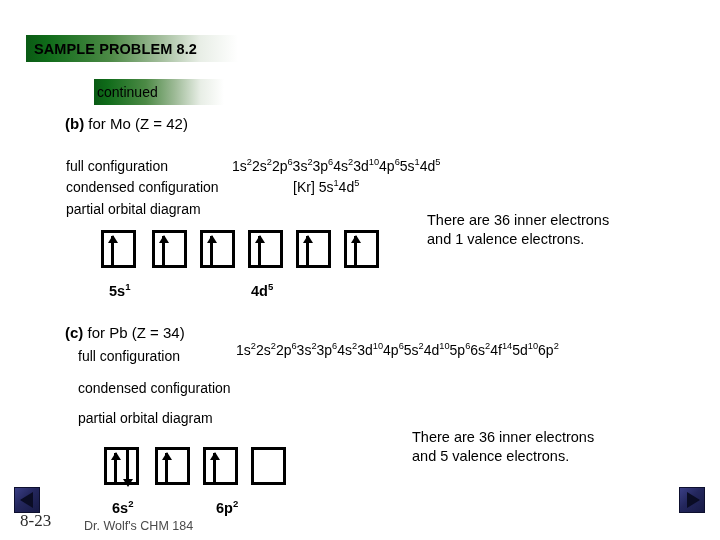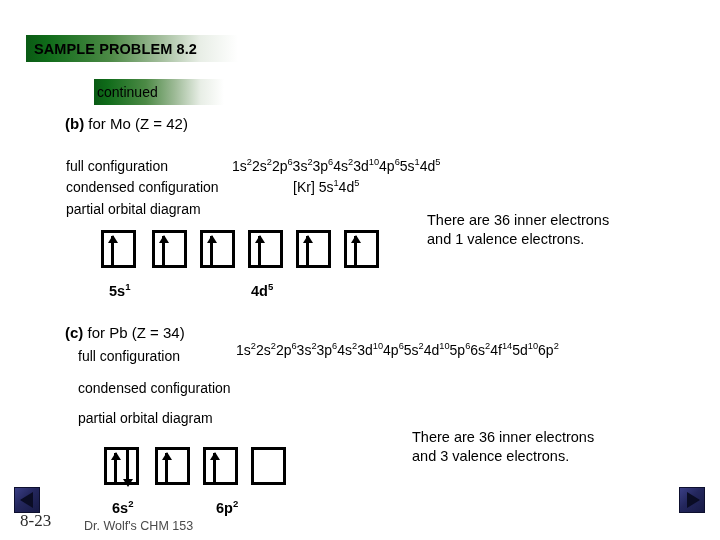--- a/index.html
+++ b/index.html
@@ -261,21 +261,21 @@
 
   <div class="txt cfg-label" style="left:78px; top:349px;">full configuration</div>
   <div class="txt cfg-value" style="left:236px; top:343px;">1s<sup>2</sup>2s<sup>2</sup>2p<sup>6</sup>3s<sup>2</sup>3p<sup>6</sup>4s<sup>2</sup>3d<sup>10</sup>4p<sup>6</sup>5s<sup>2</sup>4d<sup>10</sup>5p<sup>6</sup>6s<sup>2</sup>4f<sup>14</sup>5d<sup>10</sup>6p<sup>2</sup></div>
 
   <div class="txt cfg-label" style="left:78px; top:381px;">condensed configuration</div>
 
   <div class="txt cfg-label" style="left:78px; top:411px;">partial orbital diagram</div>
 
   <div class="note" style="left:412px; top:428px;">
     <div>There are 36 inner electrons</div>
-    <div>and 3 valence electrons.</div>
+    <div>and 5 valence electrons.</div>
   </div>
 
   <div class="orbital-row" style="left:104px; top:447px;">
 
     <div class="orb-box">
       <span class="arrow up"></span>
       <span class="arrow down"></span>
     </div>
     <div class="orb-gap-md"></div>
 
@@ -297,15 +297,15 @@
 
   <div class="nav-btn nav-prev" title="previous slide">
     <span class="tri"></span>
   </div>
 
   <div class="nav-btn nav-next" title="next slide">
     <span class="tri"></span>
   </div>
 
   <div class="page-num">8-23</div>
-  <div class="footer-credit">Dr. Wolf's CHM 153</div>
+  <div class="footer-credit">Dr. Wolf's CHM 184</div>
 
 </div>
 
 </body></html>

